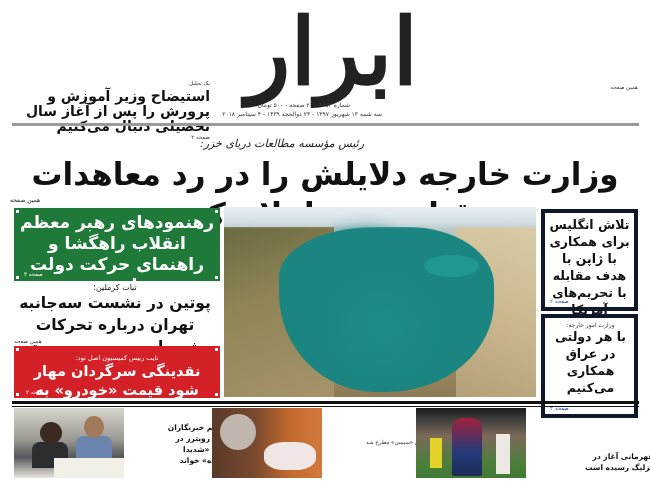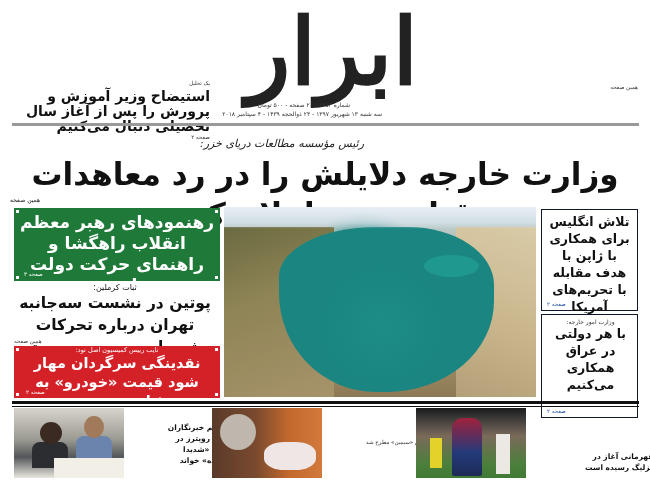--- a/index.html
+++ b/index.html
@@ -43,21 +43,21 @@
   .green-box .h { font-size: 17px; font-weight: bold; line-height: 21px; }
   .green-box .p { font-size: 5.5px; text-align: left; position: absolute; left: 10px; bottom: 4px; }
 
   .putin-k { left: 40px; top: 283px; width: 150px; font-size: 8px; text-align: center; }
   .putin-h { left: 12px; top: 292px; width: 206px; font-size: 15.5px; font-weight: bold; line-height: 22px; text-align: center; }
   .putin-p { left: 14px; top: 338px; width: 60px; font-size: 5.5px; text-align: left; color: #333; }
 
   
   .red-box {
     left: 14px; top: 346px; width: 206px; height: 52px; background: #d42027; color: #fff;
-    padding: 0 6px; text-align: center;
+    padding: 8px 6px; text-align: center;
   }
   .red-box .k { font-size: 6.5px; }
   .red-box .h { font-size: 14.5px; font-weight: bold; line-height: 19px; }
   .red-box .p { font-size: 5.5px; position: absolute; left: 12px; bottom: 3px; }
 
   
   .map {
     left: 224px; top: 207px; width: 312px; height: 190px; overflow: hidden;
     background:
       radial-gradient(ellipse 38% 55% at 50% 58%, #1f8e8a 0%, #1b8482 60%, transparent 62%),
@@ -81,21 +81,21 @@
     position: absolute; left: 200px; top: 48px; width: 55px; height: 22px;
     background: #1f9890; border-radius: 50%;
   }
   .map .clouds {
     position: absolute; left: 0; top: 0; width: 100%; height: 22px;
     background: linear-gradient(180deg, #e7eef3 0%, rgba(220,230,236,0.6) 70%, transparent 100%);
   }
 
   
   .rbox {
-    left: 541px; width: 97px; background: #fff; border: 1px solid #0f172a; padding: 3px 4px; text-align: center;
+    left: 541px; width: 97px; background: #fff; border: 4px solid #0f172a; padding: 3px 4px; text-align: center;
   }
   .rbox-1 { top: 209px; height: 102px; }
   .rbox-2 { top: 314px; height: 104px; padding-left: 6px; }
   .rbox .h { font-size: 12.5px; font-weight: bold; line-height: 17px; }
   .rbox .k { font-size: 6px; color: #333; }
   .rbox .p { font-size: 5.5px; color: #1a4fa8; text-align: left; position: absolute; left: 5px; bottom: 3px; }
 
   .rule-black { left: 12px; top: 401px; width: 627px; height: 3px; background: #111; }
   .rule-black-thin { left: 12px; top: 406px; width: 627px; height: 1px; background: #111; }
 

